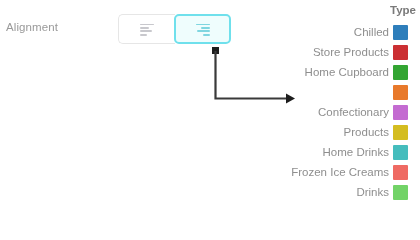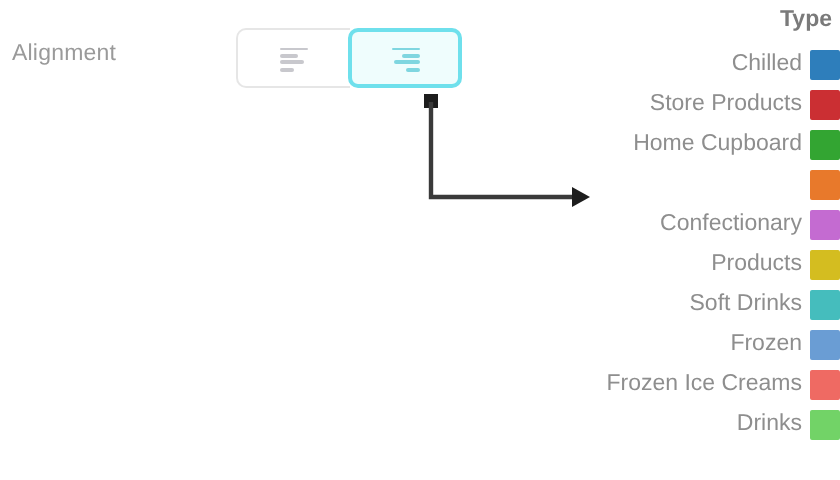--- a/index.html
+++ b/index.html
@@ -116,21 +116,21 @@
     position: absolute;
     right: 0px;
     top: 22px;
     width: 180px;
   }
   .legend-row {
     height: 20px;
     display: flex;
     align-items: center;
     justify-content: flex-end;
-    padding-right: 0;
+    padding-right: 12px;
     box-sizing: border-box;
   }
   .legend-label {
     font-size: 11.5px;
     color: #8e8e8e;
     white-space: nowrap;
     text-align: right;
     margin-right: 4px;
     overflow: hidden;
   }
@@ -193,26 +193,22 @@
       </div>
       <div class="legend-row">
         <span class="legend-label">Confectionary</span>
         <span class="legend-swatch" style="background: rgb(196, 107, 209);"></span>
       </div>
       <div class="legend-row">
         <span class="legend-label">Products</span>
         <span class="legend-swatch" style="background: rgb(212, 189, 32);"></span>
       </div>
       <div class="legend-row">
-        <span class="legend-label">Soft Drinks</span>
+        <span class="legend-label">Home Drinks</span>
         <span class="legend-swatch" style="background: rgb(69, 189, 189);"></span>
-      </div>
-      <div class="legend-row">
-        <span class="legend-label">Frozen</span>
-        <span class="legend-swatch" style="background: rgb(106, 157, 212);"></span>
       </div>
       <div class="legend-row">
         <span class="legend-label">Frozen Ice Creams</span>
         <span class="legend-swatch" style="background: rgb(239, 106, 99);"></span>
       </div>
       <div class="legend-row">
         <span class="legend-label">Drinks</span>
         <span class="legend-swatch" style="background: rgb(114, 211, 103);"></span>
       </div>
     </div>

